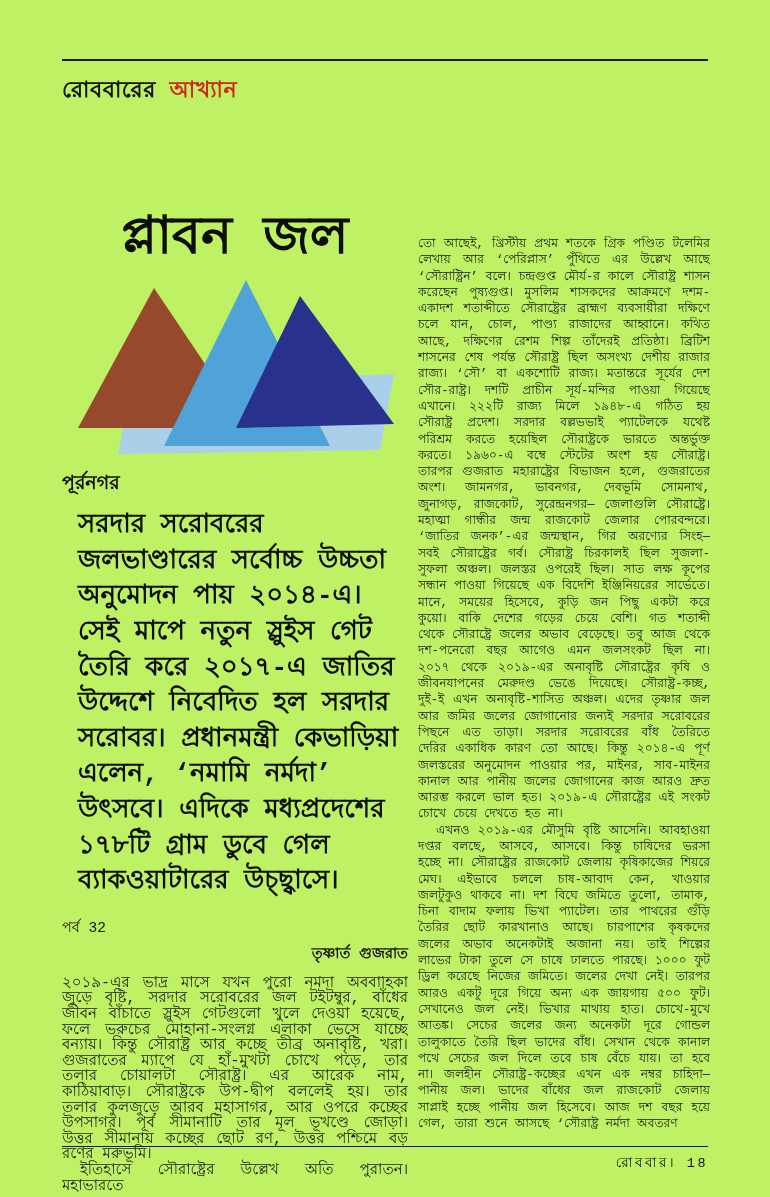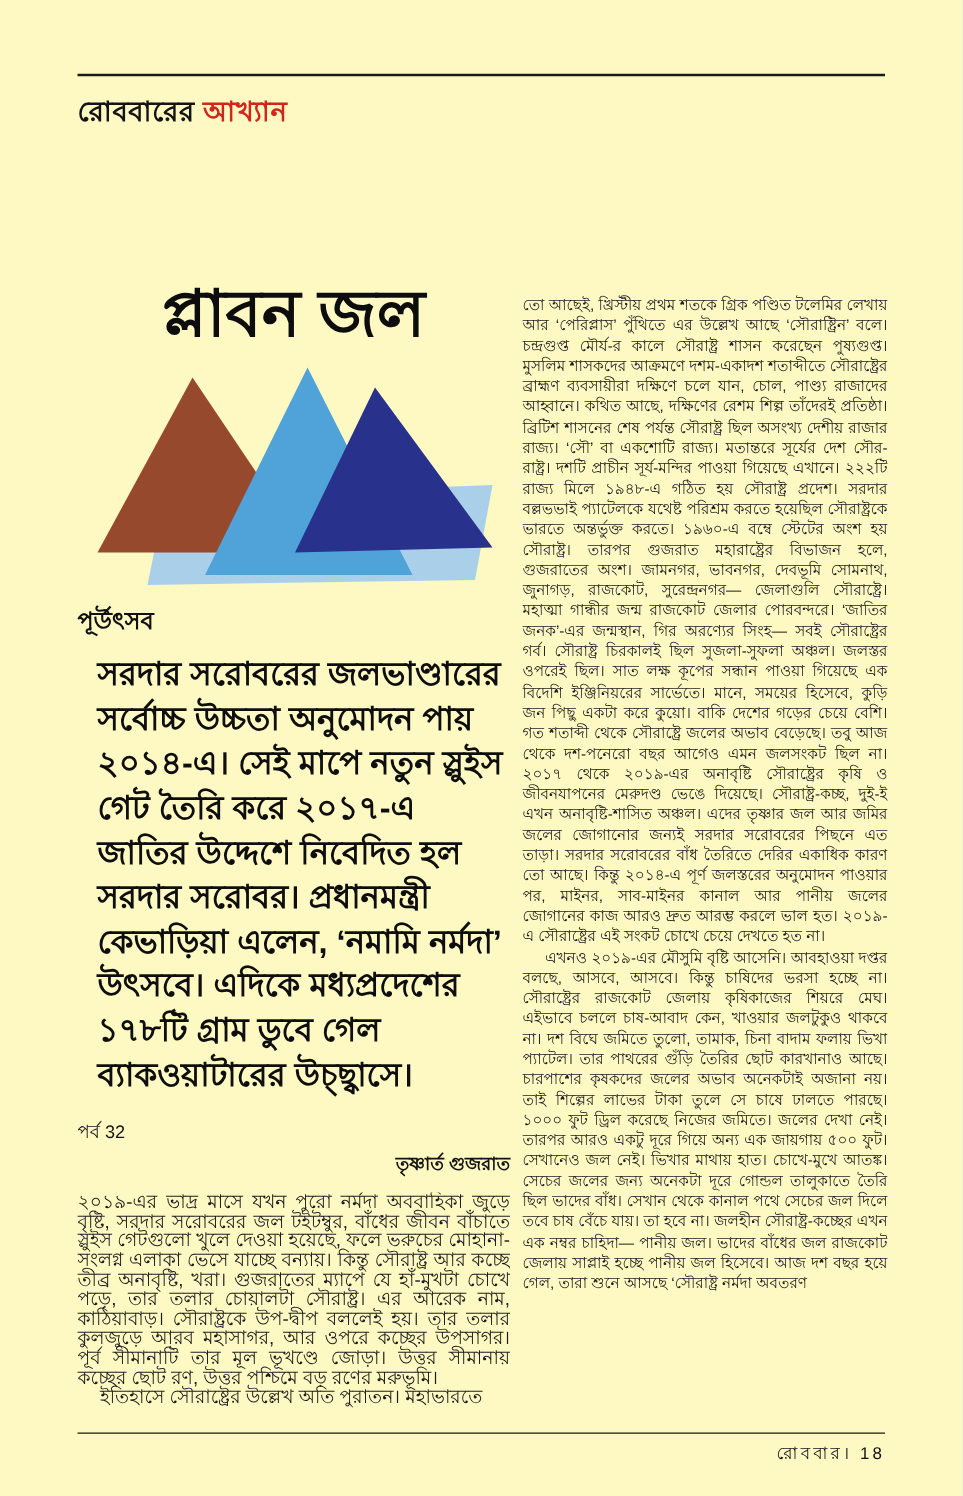--- a/index.html
+++ b/index.html
@@ -1,37 +1,37 @@
 <!DOCTYPE html>
 <html><head>
 <meta charset="utf-8">
 <style>
   html,body{margin:0;padding:0;background:#e8e8e8;}
   .page{
     position:relative;
     width:770px;height:1197px;
-    background:#fef9c3;
+    background:#bef264;
     margin:0 auto;
-    font-family:Liberation Sans, sans-serif;
+    font-family:Liberation Mono, monospace;
     color:#141414;
     overflow:hidden;
   }
   .rule{position:absolute;left:62px;width:646px;background:#1a1a1a;}
   .rule-top{top:59px;height:2px;}
   .rule-bottom{top:1146px;height:1px;}
   .section-header{
     position:absolute;left:62px;top:72px;
     font-size:22px;font-weight:bold;letter-spacing:.5px;
   }
   .section-header .red{color:#d0261c;}
   .left-col{
     position:absolute;left:62px;top:212px;width:346px;
   }
   .article-title{
-    margin:12px;text-align:center;
+    margin:0;text-align:center;
     font-size:52px;font-weight:bold;line-height:1.08;
     color:#0d0d0d;
   }
   .illustration{display:block;margin:10px auto 0 auto;}
   .author{
     margin-top:10px;
     font-size:24px;font-weight:bold;color:#d0261c;
   }
   .kicker{
     margin-top:14px;
@@ -79,21 +79,21 @@
     <h1 class="article-title">প্লাবন জল</h1>
 
     <svg class="illustration" width="322" height="176" viewBox="0 0 322 176" xmlns="http://www.w3.org/2000/svg">
       <polygon points="58,106 320,96 306,172 44,176" fill="#a9d0e8"></polygon>
       <polygon points="80,10 4,150 174,150" fill="#96492c"></polygon>
       <polygon points="172,2 90,168 256,168" fill="#4fa3d8"></polygon>
       <polygon points="226,18 162,150 320,146" fill="#28318c"></polygon>
     </svg>
 
 
-    <div class="kicker">পূর্উৎসব</div>
+    <div class="kicker">পূর্রনগর</div>
 
     <p class="lead">সরদার সরোবরের জলভাণ্ডারের সর্বোচ্চ উচ্চতা অনুমোদন পায় ২০১৪-এ। সেই মাপে নতুন স্লুইস গেট তৈরি করে ২০১৭-এ জাতির উদ্দেশে নিবেদিত হল সরদার সরোবর। প্রধানমন্ত্রী কেভাড়িয়া এলেন, ‘নমামি নর্মদা’ উৎসবে। এদিকে মধ্যপ্রদেশের ১৭৮টি গ্রাম ডুবে গেল ব্যাকওয়াটারের উচ্ছ্বাসে।</p>
 
     <div class="episode">পর্ব 32</div>
     <div class="chapter">তৃষ্ণার্ত গুজরাত</div>
 
     <div class="body-text left-body">
       <p>২০১৯-এর ভাদ্র মাসে যখন পুরো নর্মদা অববাহিকা জুড়ে বৃষ্টি, সরদার সরোবরের জল টইটম্বুর, বাঁধের জীবন বাঁচাতে স্লুইস গেটগুলো খুলে দেওয়া হয়েছে, ফলে ভরুচের মোহানা-সংলগ্ন এলাকা ভেসে যাচ্ছে বন্যায়। কিন্তু সৌরাষ্ট্র আর কচ্ছে তীব্র অনাবৃষ্টি, খরা। গুজরাতের ম্যাপে যে হাঁ-মুখটা চোখে পড়ে, তার তলার চোয়ালটা সৌরাষ্ট্র। এর আরেক নাম, কাঠিয়াবাড়। সৌরাষ্ট্রকে উপ-দ্বীপ বললেই হয়। তার তলার কুলজুড়ে আরব মহাসাগর, আর ওপরে কচ্ছের উপসাগর। পূর্ব সীমানাটি তার মূল ভূখণ্ডে জোড়া। উত্তর সীমানায় কচ্ছের ছোট রণ, উত্তর পশ্চিমে বড় রণের মরুভূমি।</p>
       <p class="indent">ইতিহাসে সৌরাষ্ট্রের উল্লেখ অতি পুরাতন। মহাভারতে</p>
     </div>

